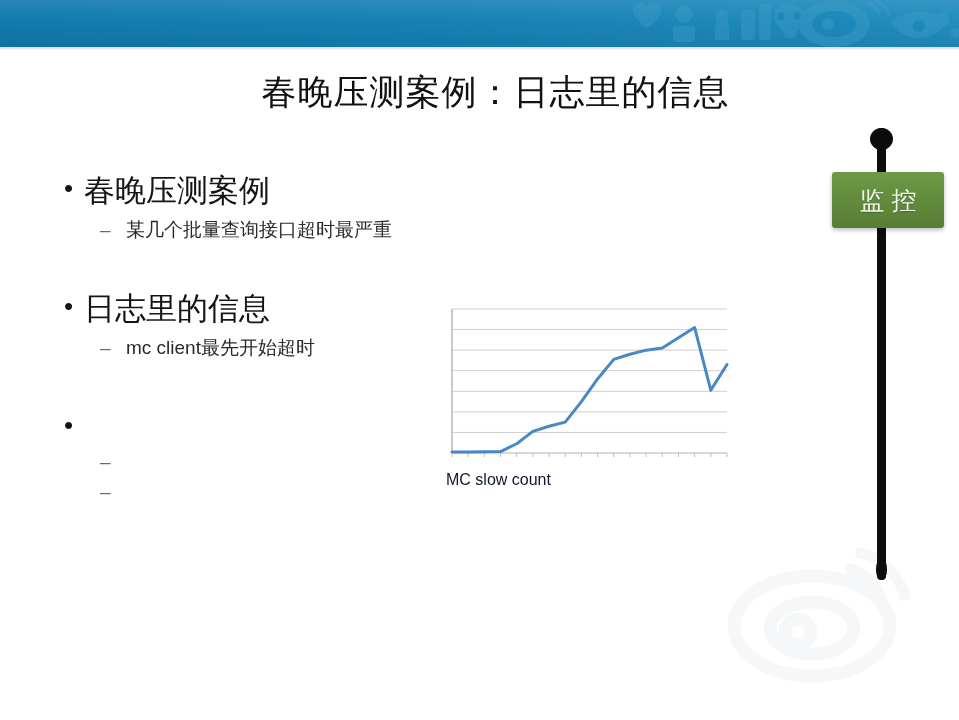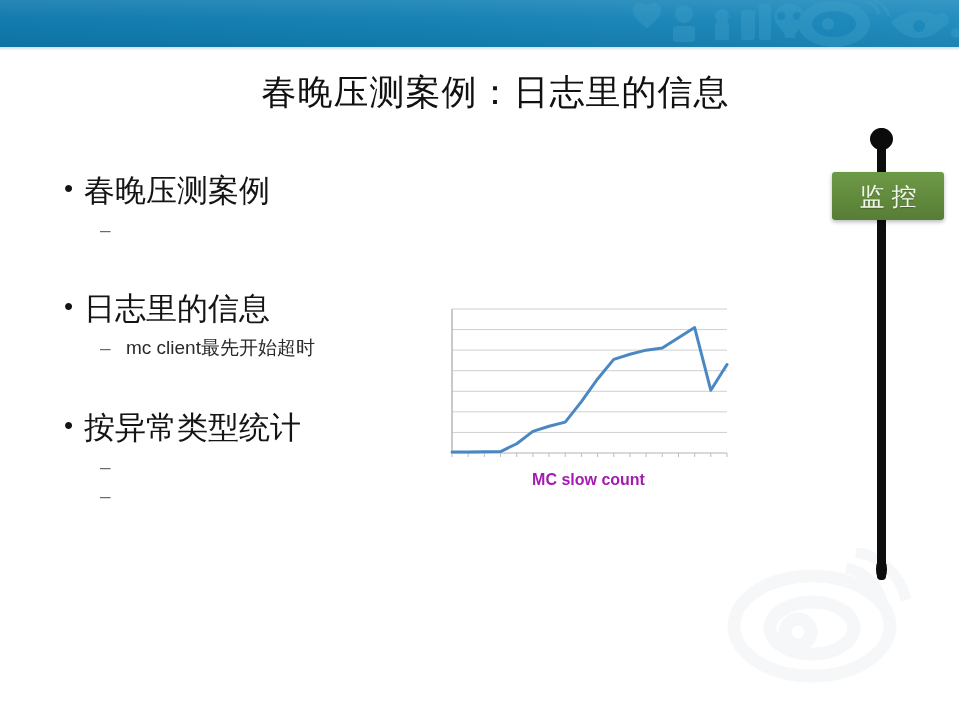--- a/index.html
+++ b/index.html
@@ -127,24 +127,22 @@
     top: 303px;
     width: 285px;
     height: 195px;
   }
   #chart-svg { display: block; }
   #chart-caption {
     position: absolute;
     left: 0;
     top: 168px;
     width: 285px;
-    text-align: center;
     font-size: 16px;
-    color: #a21caf;
-    font-weight: bold;
+    color: #0f172a;
   }
 
   
   #pin-group {
     position: absolute;
     left: 826px;
     top: 128px;
     width: 126px;
     height: 452px;
   }
@@ -172,21 +170,21 @@
     top: 430px;
     width: 11px;
     height: 22px;
     background: #0d0d0d;
     border-radius: 50% 50% 45% 45%;
   }
   .sticky-tag {
     position: absolute;
     left: 6px;
     width: 112px;
-    height: 48px;
+    height: 56px;
     background: linear-gradient(to bottom, #6e9a47 0%, #618a3c 55%, #577d36 100%);
     border-radius: 3px;
     box-shadow: 0 2px 4px rgba(0,0,0,0.28);
     display: flex;
     align-items: center;
     justify-content: center;
   }
   .sticky-tag .tag-text {
     color: #f2f7ec;
     font-size: 25px;
@@ -245,38 +243,38 @@
 
   <div id="body-content">
 
     <div class="bullet-group g1">
       <div class="bullet-l1">
         <span class="dot">•</span>
         <span>春晚压测案例</span>
       </div>
       <div class="bullet-l2">
         <span class="dash">–</span>
+        <span>某几个批量查询接口超时最严重</span>
       </div>
     </div>
 
     <div class="bullet-group g2">
       <div class="bullet-l1">
         <span class="dot">•</span>
         <span>日志里的信息</span>
       </div>
       <div class="bullet-l2">
         <span class="dash">–</span>
         <span>mc client最先开始超时</span>
       </div>
     </div>
 
     <div class="bullet-group g3">
       <div class="bullet-l1">
         <span class="dot">•</span>
-        <span>按异常类型统计</span>
       </div>
       <div class="bullet-l2">
         <span class="dash">–</span>
       </div>
       <div class="bullet-l2">
         <span class="dash">–</span>
       </div>
     </div>
 
   </div>

